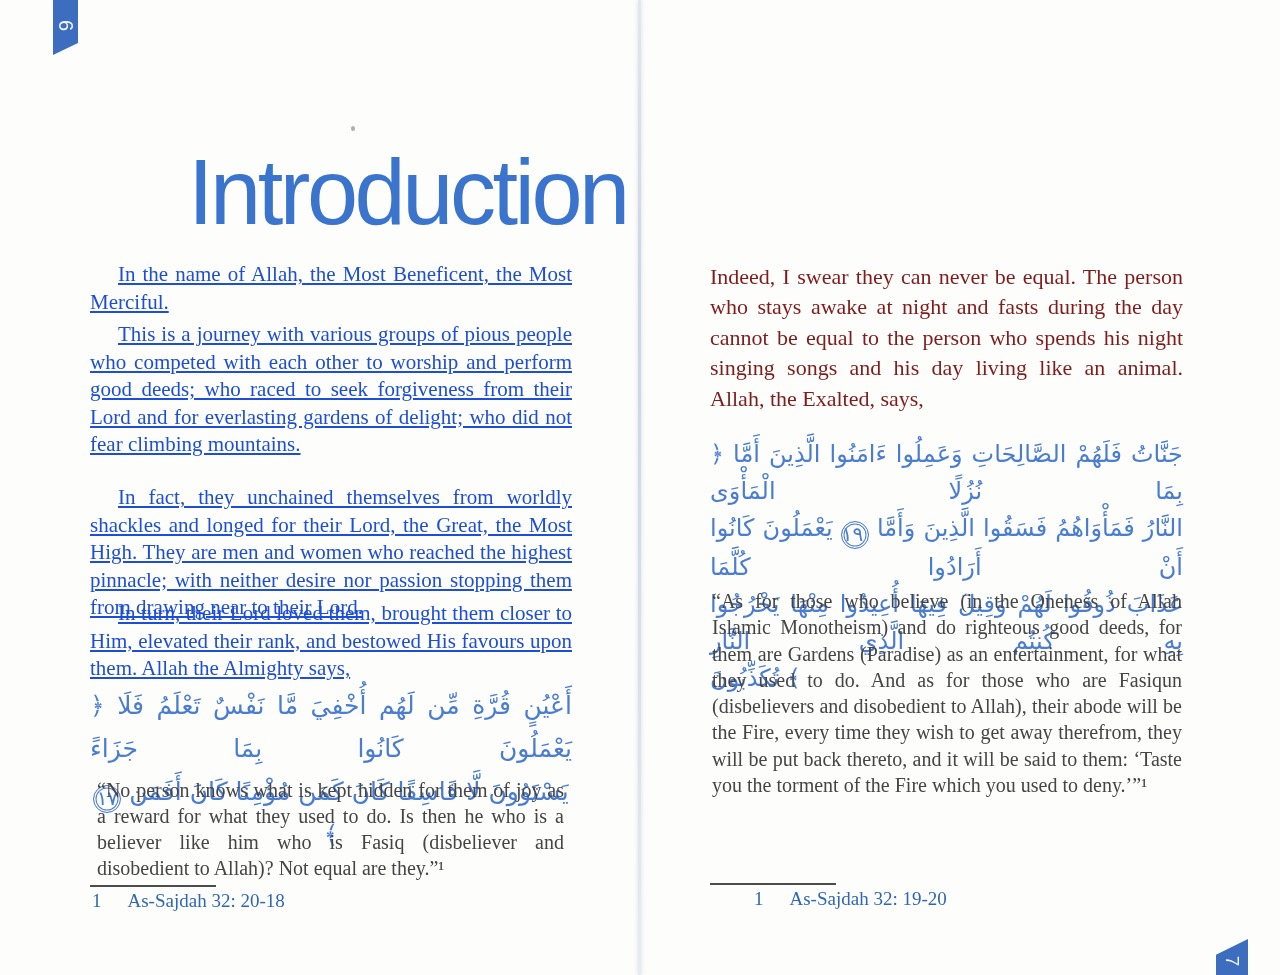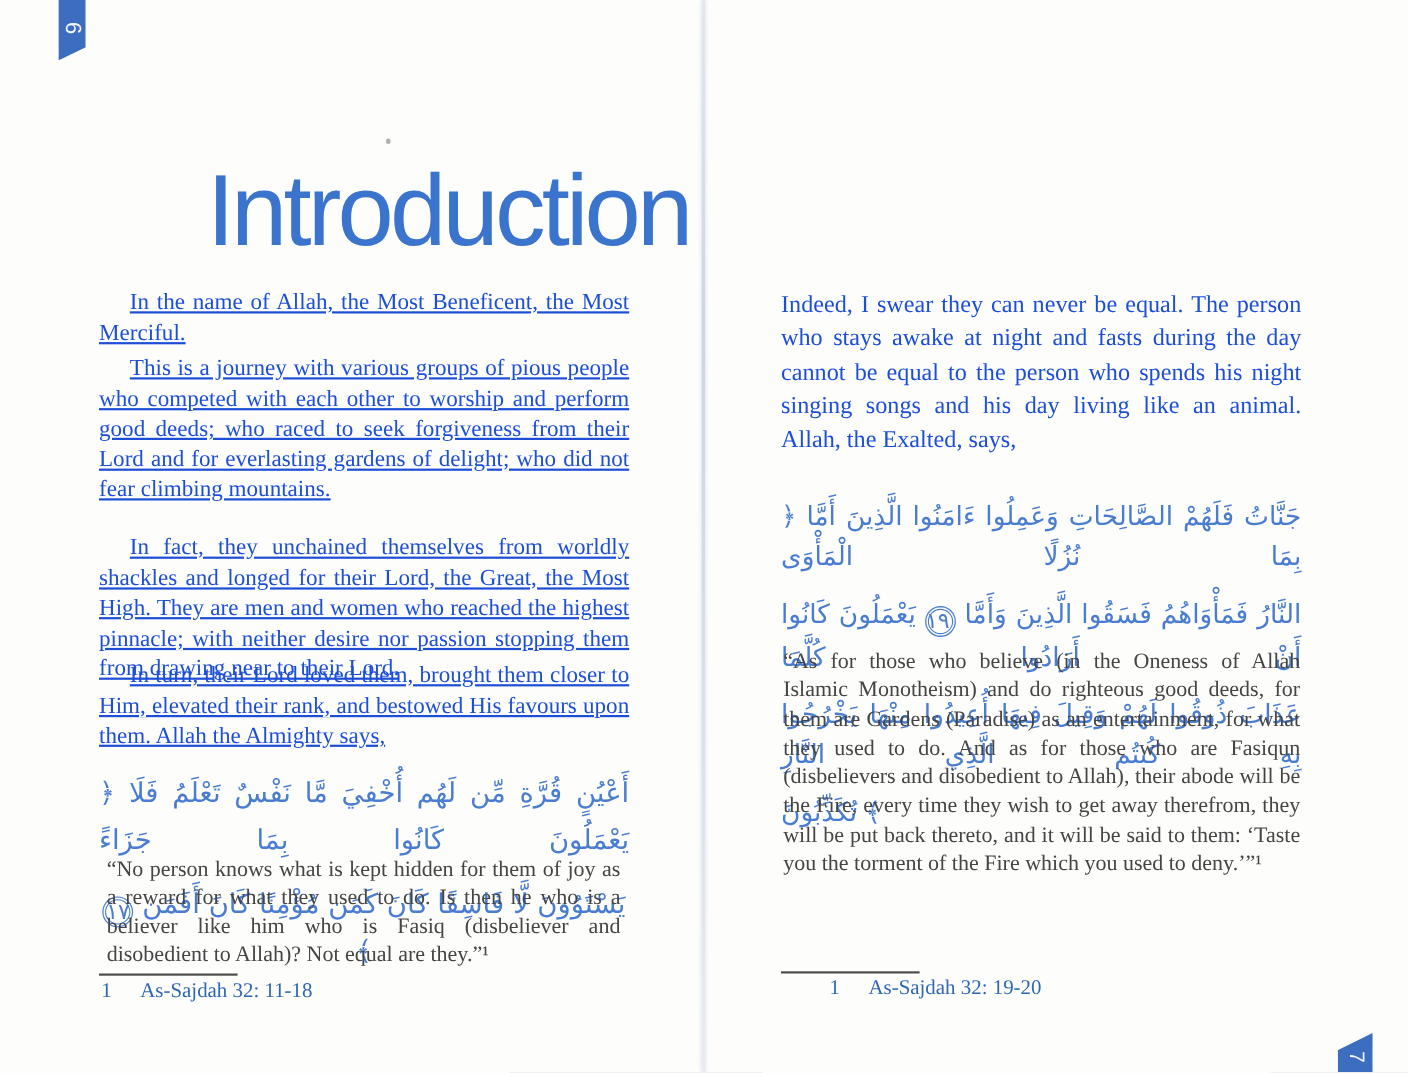--- a/index.html
+++ b/index.html
@@ -46,33 +46,33 @@
   }
 
   
   .para{
     position:absolute;left:90px;width:482px;
     font-size:21px;line-height:27.5px;color:#1d4ed8;
     text-align:justify;text-indent:28px;margin:0;text-decoration:underline;
   }
   .para-r{
     position:absolute;left:710px;width:473px;
-    font-size:22px;line-height:30.4px;color:#1d4ed8;
+    font-size:22px;line-height:30.4px;color:#7f1d1d;
     text-align:justify;margin:0;
   }
 
   
   .arabic{
     position:absolute;color:#4a7dd0;
     font-family:"DejaVu Sans",sans-serif;
     direction:ltr;
   }
   .arabic-left{left:90px;top:684px;width:482px;font-size:25px;line-height:43px;}
   .arabic-right{left:710px;top:436px;width:473px;font-size:24px;line-height:37px;}
-  .ar-line{text-align:justify;text-align-last:justify;margin-top:15px;}
+  .ar-line{text-align:justify;text-align-last:justify;}
   .ar-center-last .ar-line-last{text-align:center;text-align-last:center;}
   .ar-left-last .ar-line-last{text-align:left;text-align-last:left;}
   .aw{unicode-bidi:isolate;direction:rtl;}
   .vnum{
     display:inline-block;min-width:26px;height:26px;line-height:24px;
     border:1.5px solid #4a7dd0;border-radius:50%;
     font-size:20px;text-align:left;vertical-align:-5px;
     box-shadow:inset 0 0 0 1.5px #fdfdfc,inset 0 0 0 2.5px #4a7dd0;
   }
 
@@ -118,21 +118,21 @@
 
     <div class="arabic arabic-left ar-center-last">
         <div class="ar-line"><span class="aw">﴿</span> <span class="aw">فَلَا</span> <span class="aw">تَعْلَمُ</span> <span class="aw">نَفْسٌ</span> <span class="aw">مَّا</span> <span class="aw">أُخْفِيَ</span> <span class="aw">لَهُم</span> <span class="aw">مِّن</span> <span class="aw">قُرَّةِ</span> <span class="aw">أَعْيُنٍ</span> <span class="aw">جَزَاءً</span> <span class="aw">بِمَا</span> <span class="aw">كَانُوا</span> <span class="aw">يَعْمَلُونَ</span> </div>
         <div class="ar-line ar-line-last"><span class="vnum">١٧</span> <span class="aw">أَفَمَن</span> <span class="aw">كَانَ</span> <span class="aw">مُؤْمِنًا</span> <span class="aw">كَمَن</span> <span class="aw">كَانَ</span> <span class="aw">فَاسِقًا</span> <span class="aw">لَّا</span> <span class="aw">يَسْتَوُونَ</span> <span class="aw">﴾</span> </div>
       </div>
 
     <p class="quote quote-left">“No person knows what is kept hidden for them of joy as a reward for what they used to do. Is then he who is a believer like him who is Fasiq (disbeliever and disobedient to Allah)? Not equal are they.”¹</p>
 
     <div class="fn-rule fn-rule-left"></div>
     <div class="footnote footnote-left">
-      <span class="fn-num">1</span><span class="fn-ref">As-Sajdah 32: 11-18</span>
+      <span class="fn-num">1</span><span class="fn-ref">As-Sajdah 32: 20-18</span>
     </div>
   </div>
 
   <div>
     <p class="para-r" style="top:262px">Indeed, I swear they can never be equal. The person who stays awake at night and fasts during the day cannot be equal to the person who spends his night singing songs and his day living like an animal. Allah, the Exalted, says,</p>
 
     <div class="arabic arabic-right ar-left-last">
         <div class="ar-line"><span class="aw">﴿</span> <span class="aw">أَمَّا</span> <span class="aw">الَّذِينَ</span> <span class="aw">ءَامَنُوا</span> <span class="aw">وَعَمِلُوا</span> <span class="aw">الصَّالِحَاتِ</span> <span class="aw">فَلَهُمْ</span> <span class="aw">جَنَّاتُ</span> <span class="aw">الْمَأْوَى</span> <span class="aw">نُزُلًا</span> <span class="aw">بِمَا</span> </div>
         <div class="ar-line"><span class="aw">كَانُوا</span> <span class="aw">يَعْمَلُونَ</span> <span class="vnum">١٩</span> <span class="aw">وَأَمَّا</span> <span class="aw">الَّذِينَ</span> <span class="aw">فَسَقُوا</span> <span class="aw">فَمَأْوَاهُمُ</span> <span class="aw">النَّارُ</span> <span class="aw">كُلَّمَا</span> <span class="aw">أَرَادُوا</span> <span class="aw">أَنْ</span> </div>
         <div class="ar-line"><span class="aw">يَخْرُجُوا</span> <span class="aw">مِنْهَا</span> <span class="aw">أُعِيدُوا</span> <span class="aw">فِيهَا</span> <span class="aw">وَقِيلَ</span> <span class="aw">لَهُمْ</span> <span class="aw">ذُوقُوا</span> <span class="aw">عَذَابَ</span> <span class="aw">النَّارِ</span> <span class="aw">الَّذِي</span> <span class="aw">كُنتُم</span> <span class="aw">بِهِ</span> </div>

